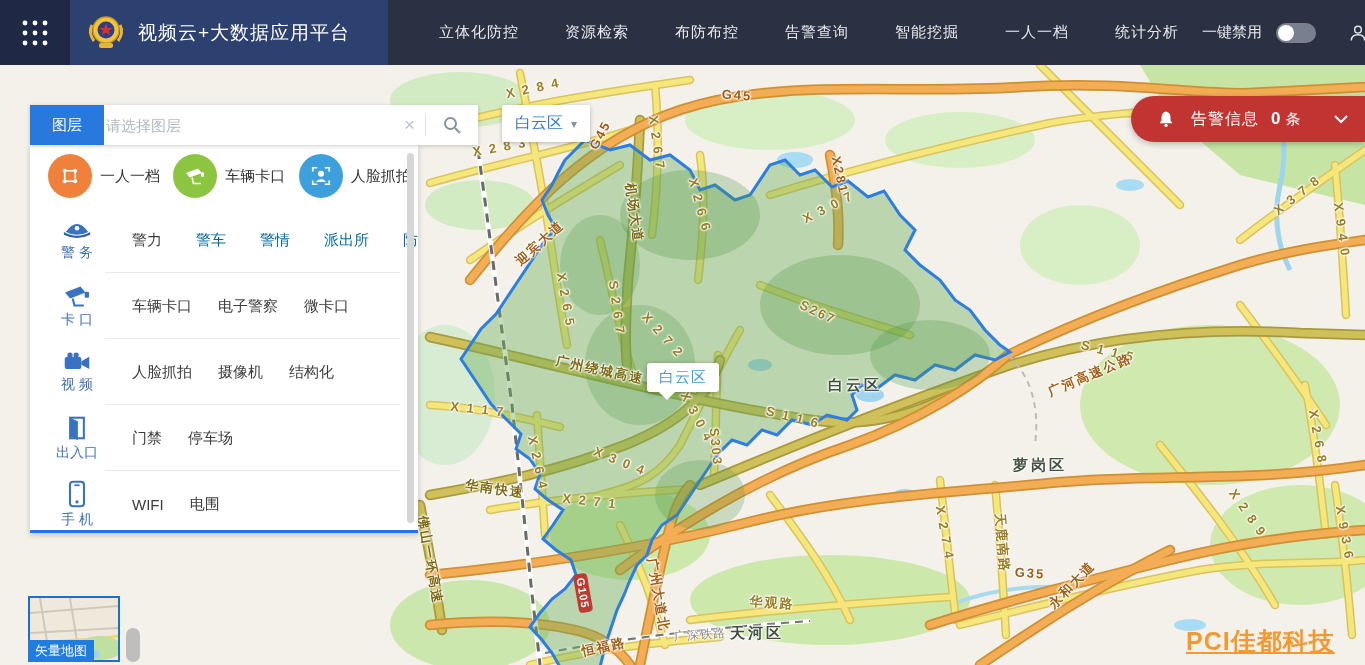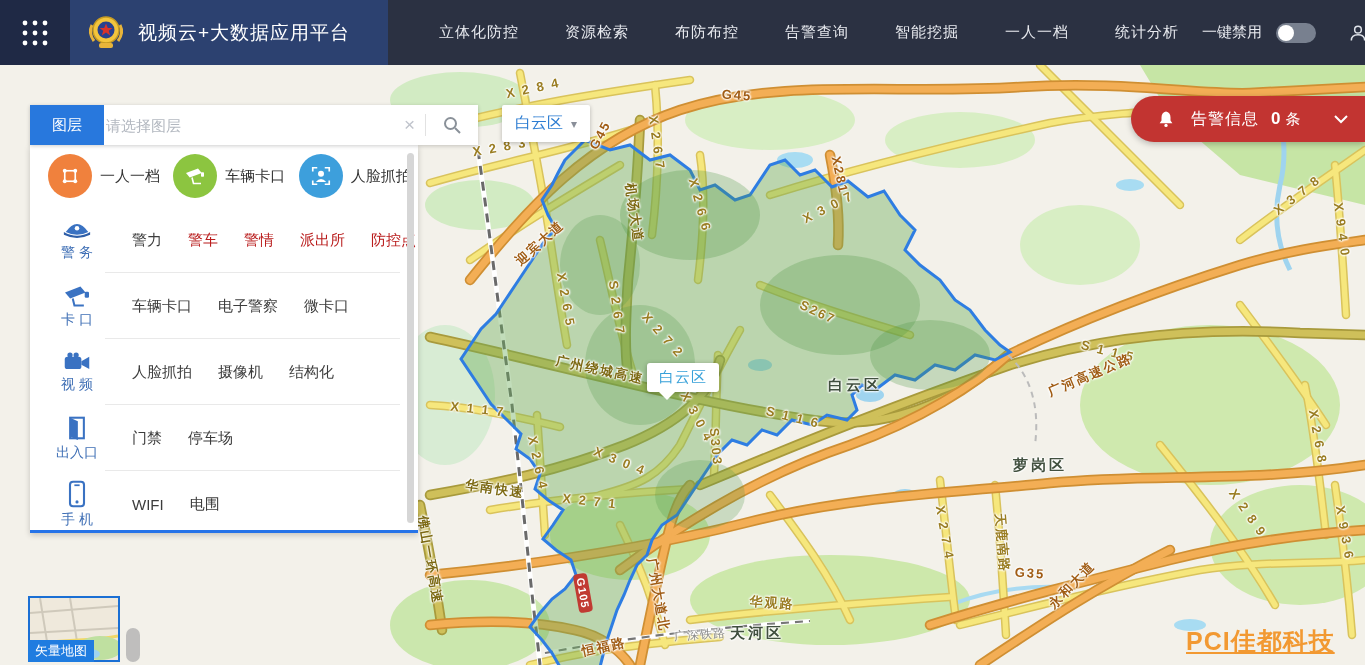--- a/index.html
+++ b/index.html
@@ -74,21 +74,21 @@
   .quick-item{display:flex;align-items:center;gap:8px;cursor:pointer;width:120px;}
   .quick-circle{width:44px;height:44px;border-radius:50%;display:flex;align-items:center;justify-content:center;flex:none;}
   .quick-label{font-size:15px;color:#333;white-space:nowrap;}
 
   .cat-row{display:flex;align-items:center;height:66px;padding-left:18px;position:relative;}
   .cat-row:not(:last-child):after{content:"";position:absolute;left:75px;right:18px;bottom:0;height:1px;background:#e9e9e9;}
   .cat-icon-col{width:58px;display:flex;flex-direction:column;align-items:center;gap:3px;cursor:pointer;flex:none;}
   .cat-label{color:#3f6fb5;font-size:14px;white-space:nowrap;}
   .cat-items{display:flex;align-items:center;gap:26px;padding-left:26px;}
   .cat-item{font-size:15px;color:#3c3c3c;cursor:pointer;white-space:nowrap;}
-  .cat-item.dis{color:#b91c1c;}
+  .cat-item.dis{color:#0369a1;margin-left:8px;}
 </style>
 </head>
 <body>
 
 <div id="app">
 
   <div class="map" id="mapLayer">
     <svg class="base" width="1365" height="600" viewBox="0 0 1365 600">
       <rect width="1365" height="600" fill="#f3f1ea"></rect>
 

